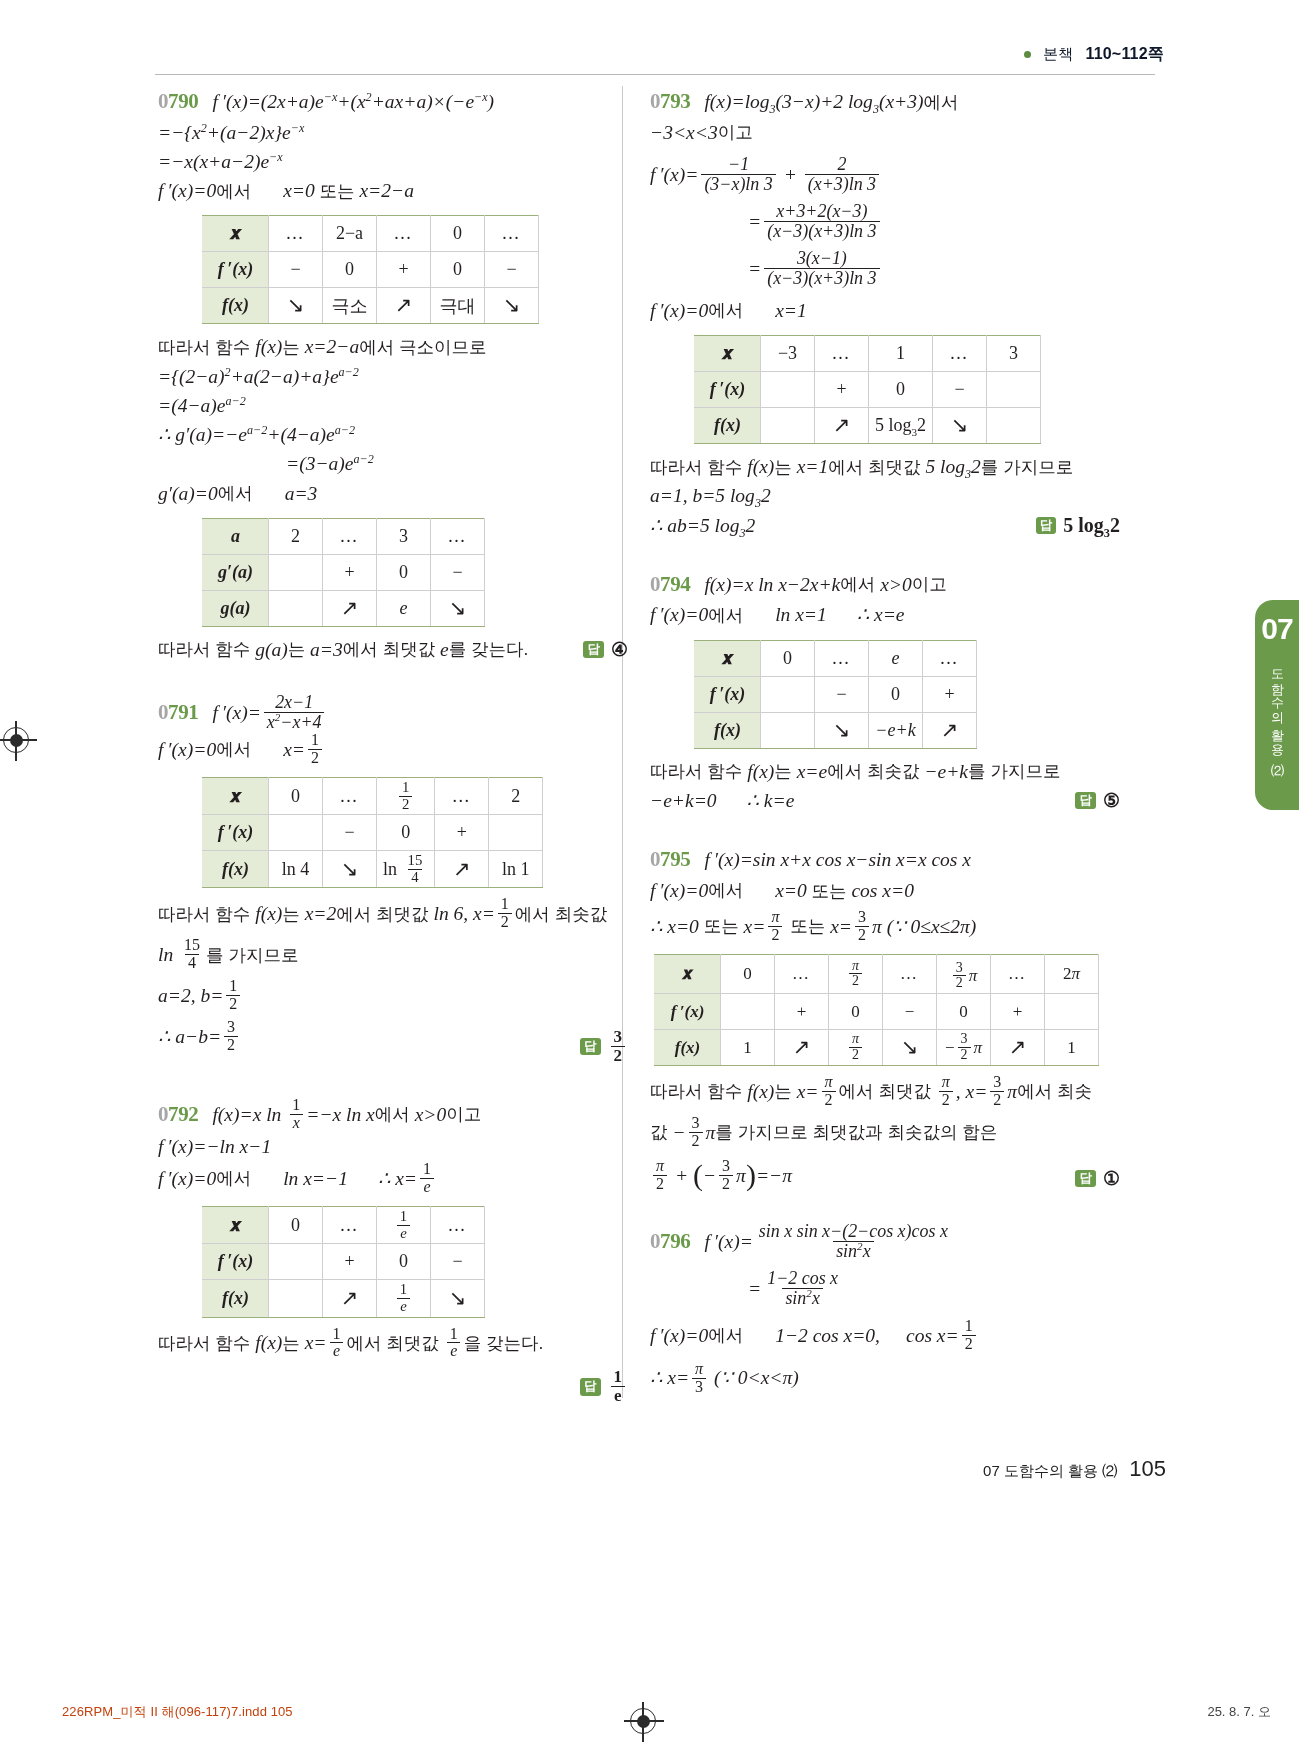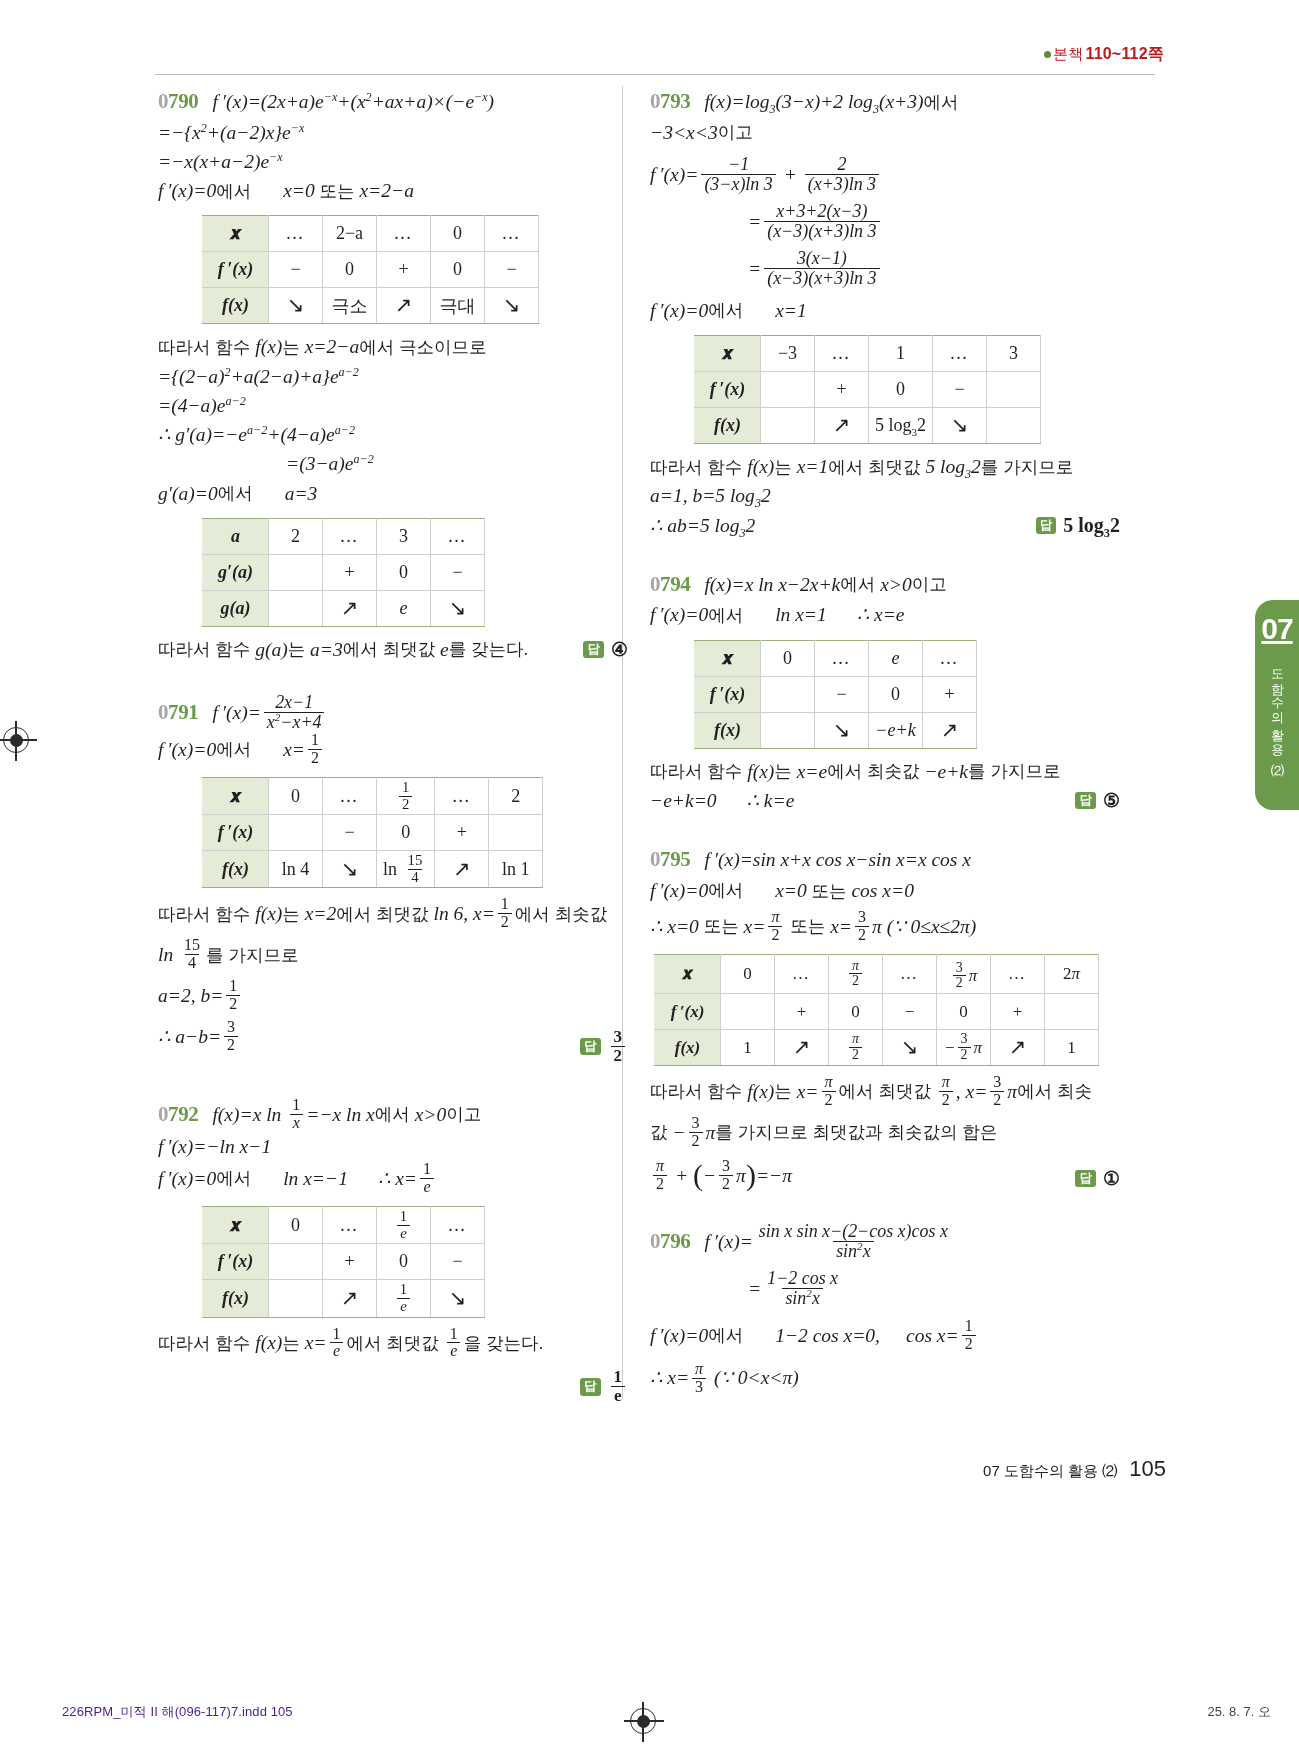--- a/index.html
+++ b/index.html
@@ -16,42 +16,42 @@
   
   .page { position:absolute; inset:0; }
 
   .header-rule {
     position:absolute; left:155px; top:74px; width:1000px; height:1px;
     background:#b8b8b8;
   }
   .header-right {
     position:absolute; right:135px; top:44px;
     font-family:"Liberation Sans", sans-serif;
-    font-size:15px; color:#b91c1c; letter-spacing:.2px;
-    display:flex; align-items:center; gap:2px;
+    font-size:15px; color:#0f172a; letter-spacing:.2px;
+    display:flex; align-items:center; gap:12px;
   }
   .header-dot { width:7px; height:7px; border-radius:50%; background:#5b8c3f; display:inline-block; }
   .header-right b { font-weight:bold; font-size:16px; }
 
   .col-divider {
     position:absolute; left:622px; top:86px; width:1px; height:1312px; background:#c9c9c9;
   }
 
   .footer-title {
     position:absolute; right:133px; bottom:272px;
     font-family:"Liberation Sans", sans-serif;
     font-size:15px; color:#222;
     display:flex; align-items:baseline; gap:12px;
   }
   .footer-page { font-size:22px; font-weight:normal; }
 
   .footer-left {
     position:absolute; left:62px; bottom:33px;
     font-family:"Liberation Sans", sans-serif;
-    font-size:13px; color:#4c1d95; letter-spacing:.1px;
+    font-size:13px; color:#c2410c; letter-spacing:.1px;
   }
   .footer-right-date {
     position:absolute; right:28px; bottom:33px;
     font-family:"Liberation Sans", sans-serif;
     font-size:13px; color:#444;
   }
 
   
   .regmark {
     position:absolute; width:26px; height:26px; border-radius:50%;
@@ -73,21 +73,21 @@
   .side-tab {
     position:absolute; right:0px; top:600px;
     width:44px; height:210px;
     background:#6a9a4a;
     border-radius:18px 0 0 18px;
     display:flex; flex-direction:column; align-items:center;
     padding-top:12px; color:#fff;
   }
   .side-tab .num {
     font-family:"Liberation Sans", sans-serif;
-    font-weight:bold; font-size:30px; letter-spacing:-1px;text-decoration:underline;
+    font-weight:bold; font-size:30px; letter-spacing:-1px;
   }
   .side-tab .vtext {
     margin-top:14px;
     writing-mode:vertical-rl;
     font-family:"Liberation Sans", sans-serif;
     font-size:13px; letter-spacing:1px;
     color:#ffffff;
   }
 
   

